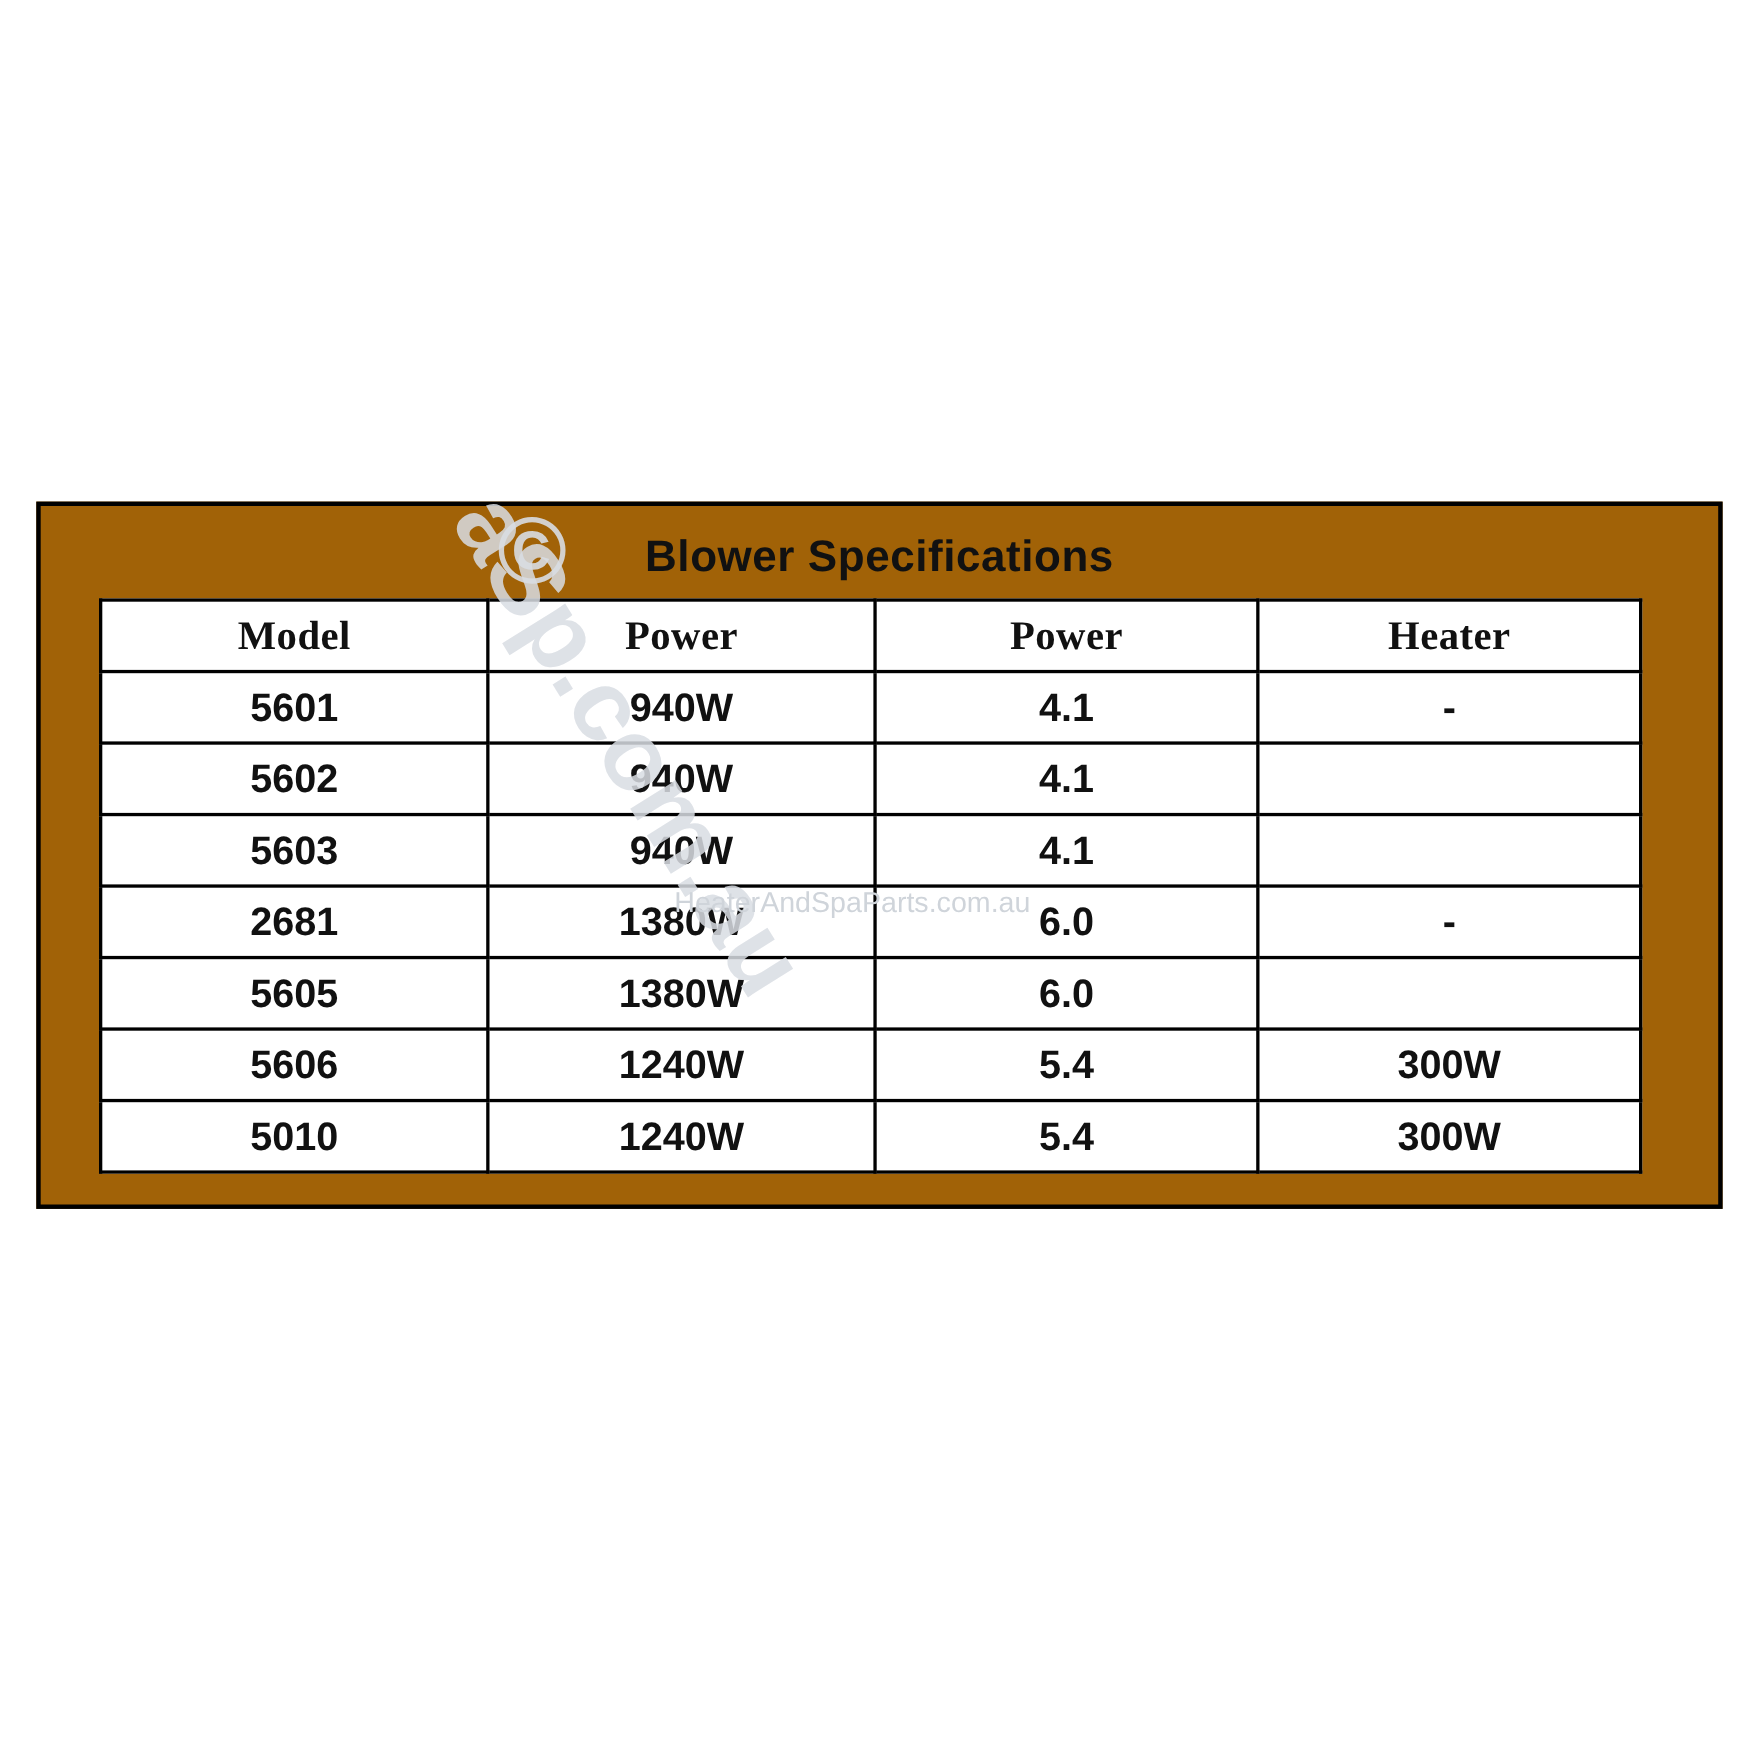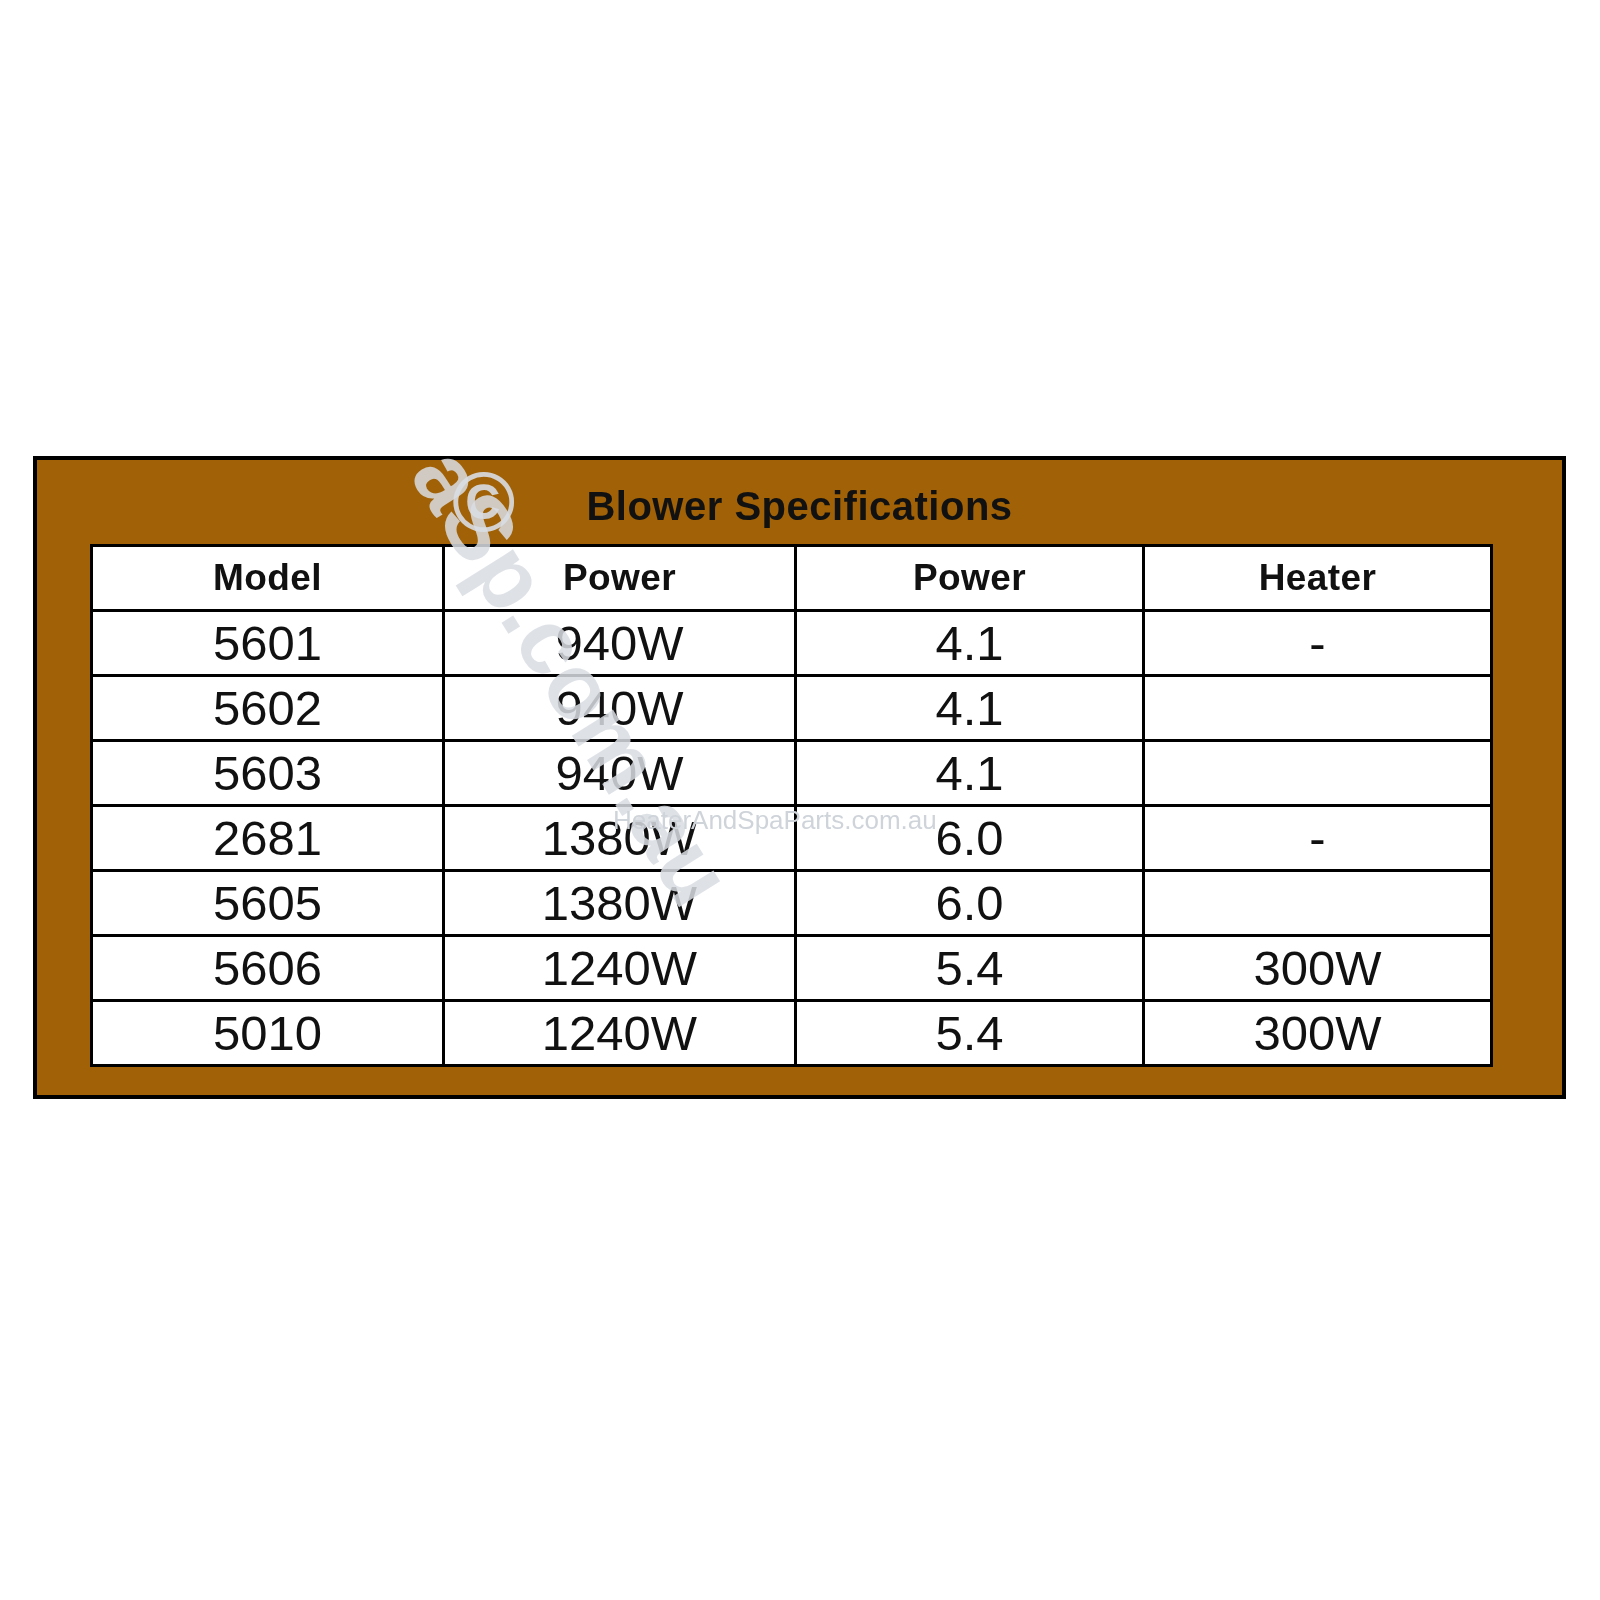--- a/index.html
+++ b/index.html
@@ -77,25 +77,26 @@
     vertical-align: middle;
     height: 62px;
     padding: 0;
     color: #111111;
   }
 
   table.spec th {
     font-size: 37px;
     font-weight: bold;
     letter-spacing: 0.4px;
+    font-family: Liberation Serif, serif;
   }
 
   table.spec td {
-    font-size: 49px;
-    font-weight: normal;
+    font-size: 36px;
+    font-weight: bold;
   }
 
   
   .wm {
     position: absolute;
     pointer-events: none;
     color: #d9dde3;
     font-family: "Liberation Sans", sans-serif;
     user-select: none;
   }

